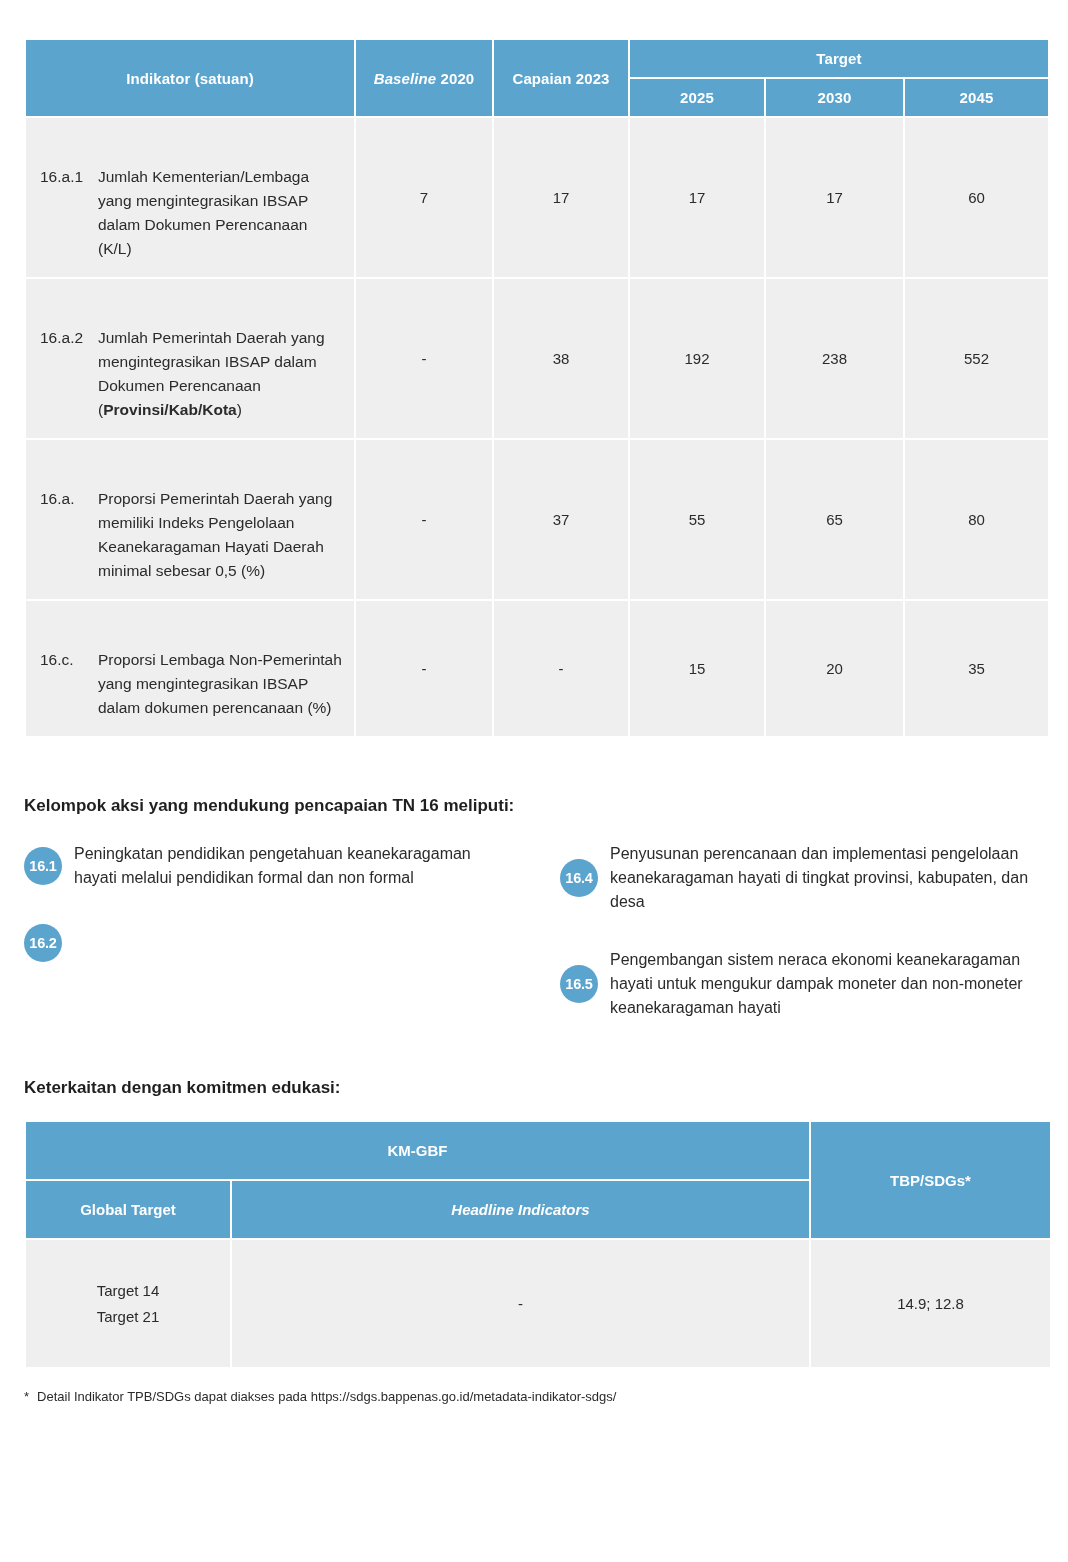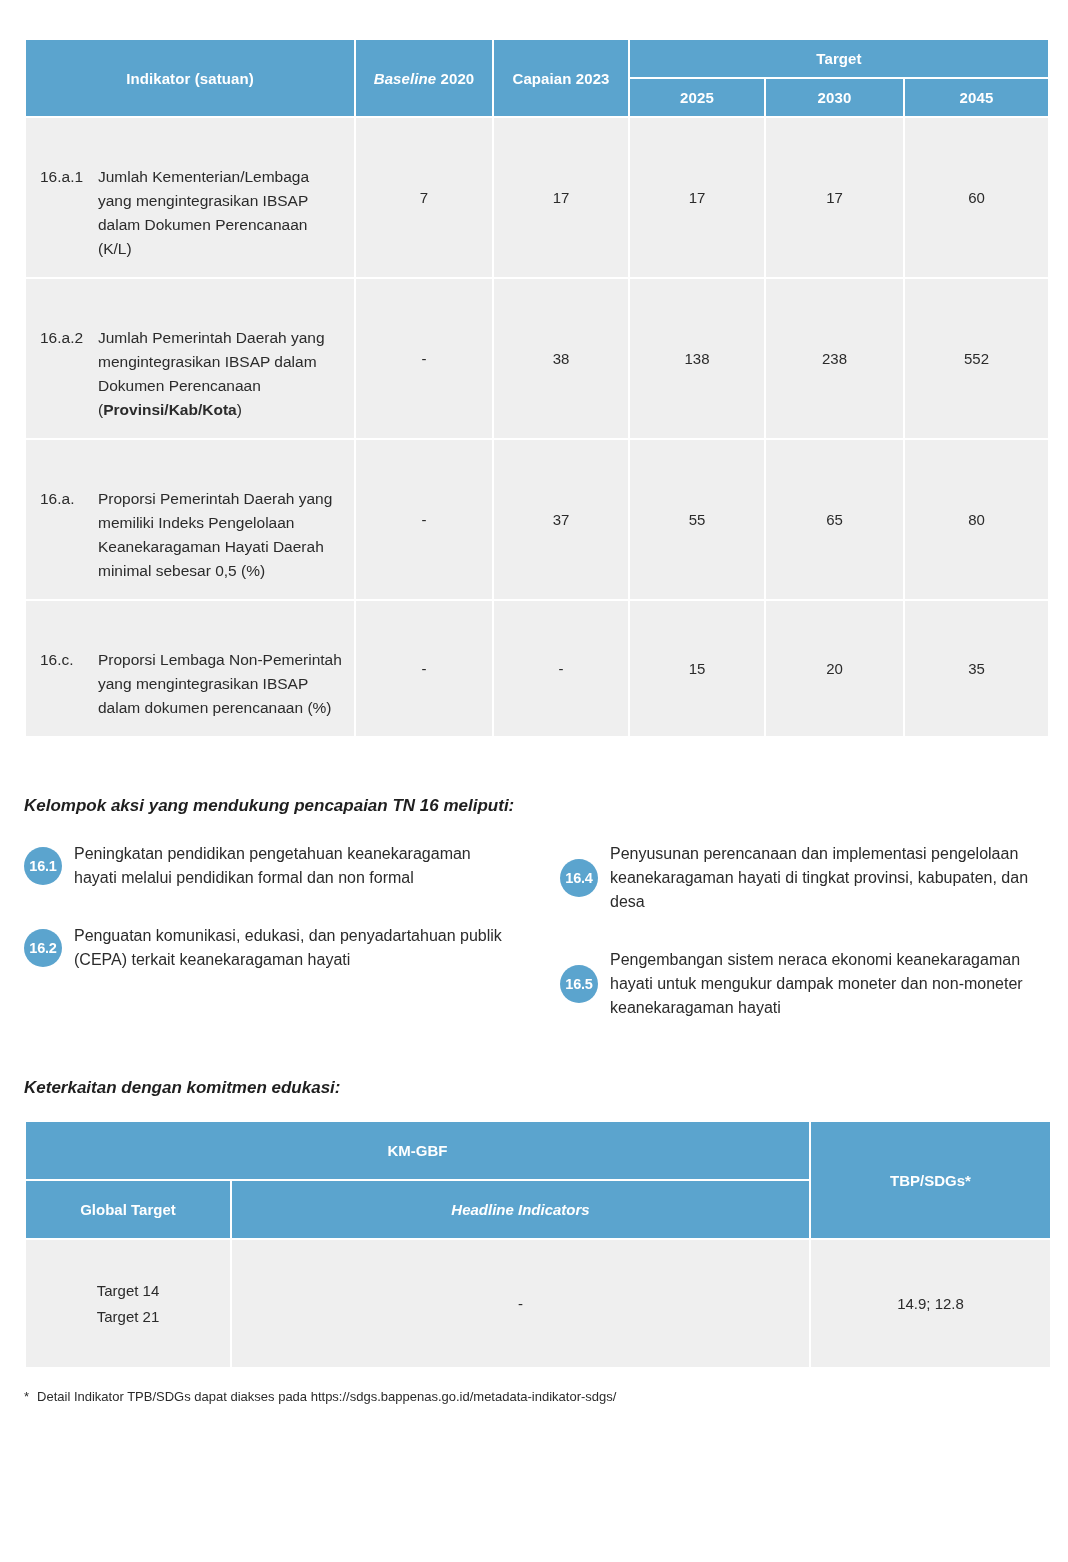--- a/index.html
+++ b/index.html
@@ -65,21 +65,20 @@
   }
   .ind-text { flex: 1 1 auto; }
   .ind-text b { font-weight: bold; }
 
   
   .sec-title {
     font-size: 17px;
     font-weight: bold;
     color: #1f1f1f;
     margin: 0;
-    font-style: italic;
   }
 
   
   .actions {
     display: flex;
     gap: 52px;
     margin-top: 26px;
   }
   .actions-col {
     flex: 1 1 0;
@@ -201,21 +200,21 @@
         </tr>
         <tr>
           <td>
             <div class="ind">
               <span class="ind-code">16.a.2</span>
               <span class="ind-text"><span>Jumlah Pemerintah Daerah yang mengintegrasikan IBSAP dalam Dokumen Perencanaan (</span><b>Provinsi/Kab/Kota</b><span>)</span></span>
             </div>
           </td>
           <td class="num">-</td>
           <td class="num">38</td>
-          <td class="num">138</td>
+          <td class="num">192</td>
           <td class="num">238</td>
           <td class="num">552</td>
         </tr>
         <tr>
           <td>
             <div class="ind">
               <span class="ind-code">16.a.</span>
               <span class="ind-text"><span>Proporsi Pemerintah Daerah yang memiliki Indeks Pengelolaan Keanekaragaman Hayati Daerah minimal sebesar 0,5 (%)</span></span>
             </div>
           </td>
@@ -245,21 +244,20 @@
   <div class="sec-title">Kelompok aksi yang mendukung pencapaian TN 16 meliputi:</div>
 
   <div class="actions">
     <div class="actions-col" id="actions-left">
         <div class="action-item">
           <div class="badge">16.1</div>
           <div class="action-text">Peningkatan pendidikan pengetahuan keanekaragaman hayati melalui pendidikan formal dan non formal</div>
         </div>
         <div class="action-item">
           <div class="badge">16.2</div>
-          <div class="action-text">Penguatan komunikasi, edukasi, dan penyadartahuan publik (CEPA) terkait keanekaragaman hayati</div>
         </div>
       </div>
     <div class="actions-col" id="actions-right">
         <div class="action-item">
           <div class="badge">16.4</div>
           <div class="action-text">Penyusunan perencanaan dan implementasi pengelolaan keanekaragaman hayati di tingkat provinsi, kabupaten, dan desa</div>
         </div>
         <div class="action-item">
           <div class="badge">16.5</div>
           <div class="action-text">Pengembangan sistem neraca ekonomi keanekaragaman hayati untuk mengukur dampak moneter dan non-moneter keanekaragaman hayati</div>

